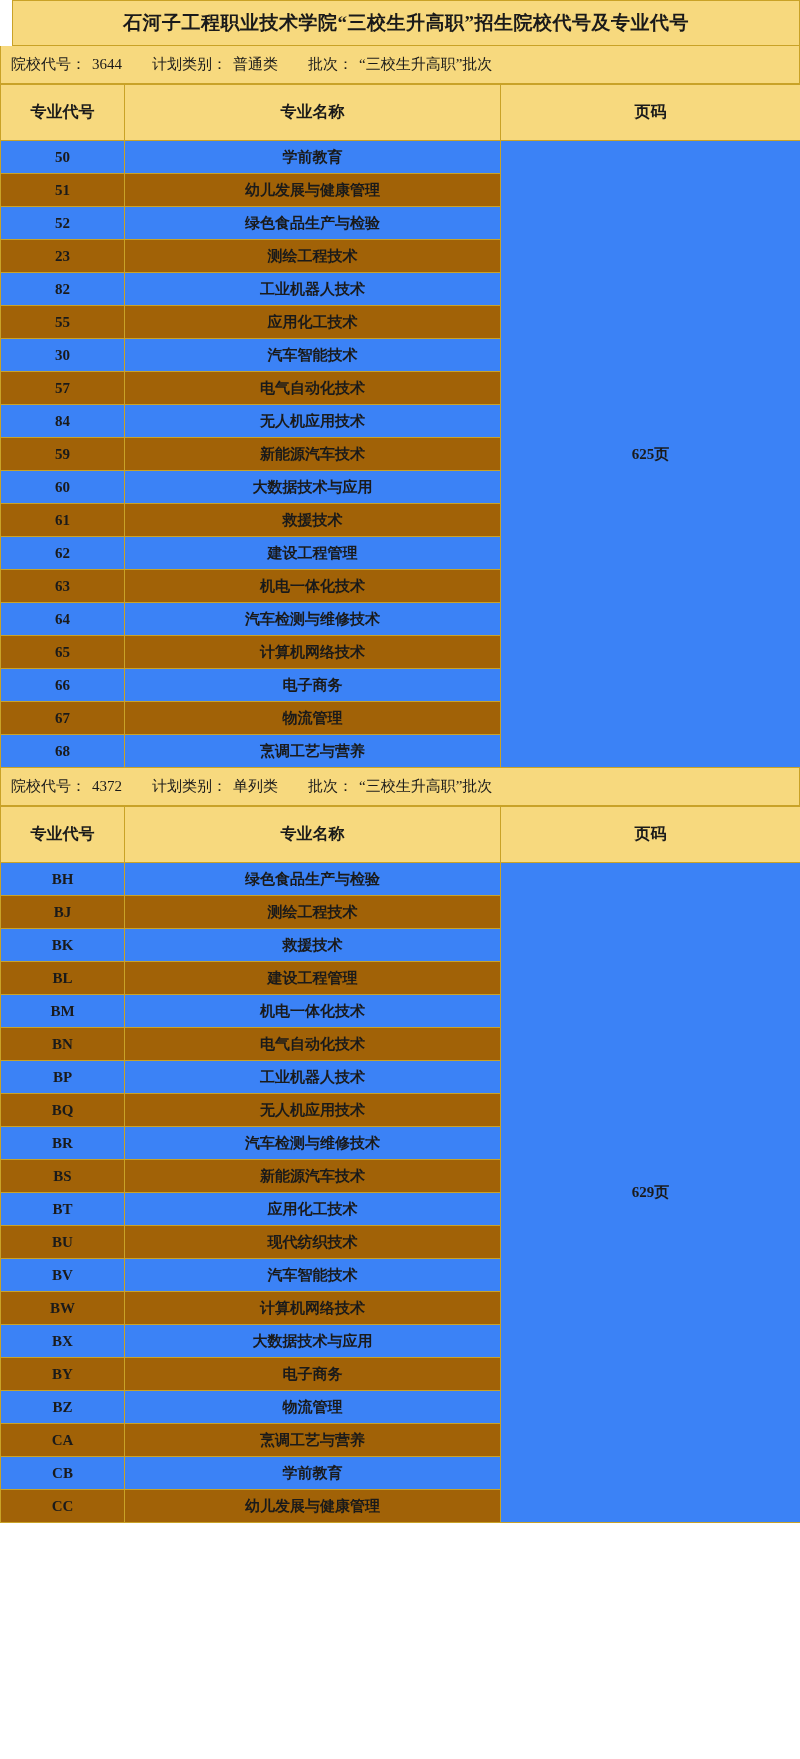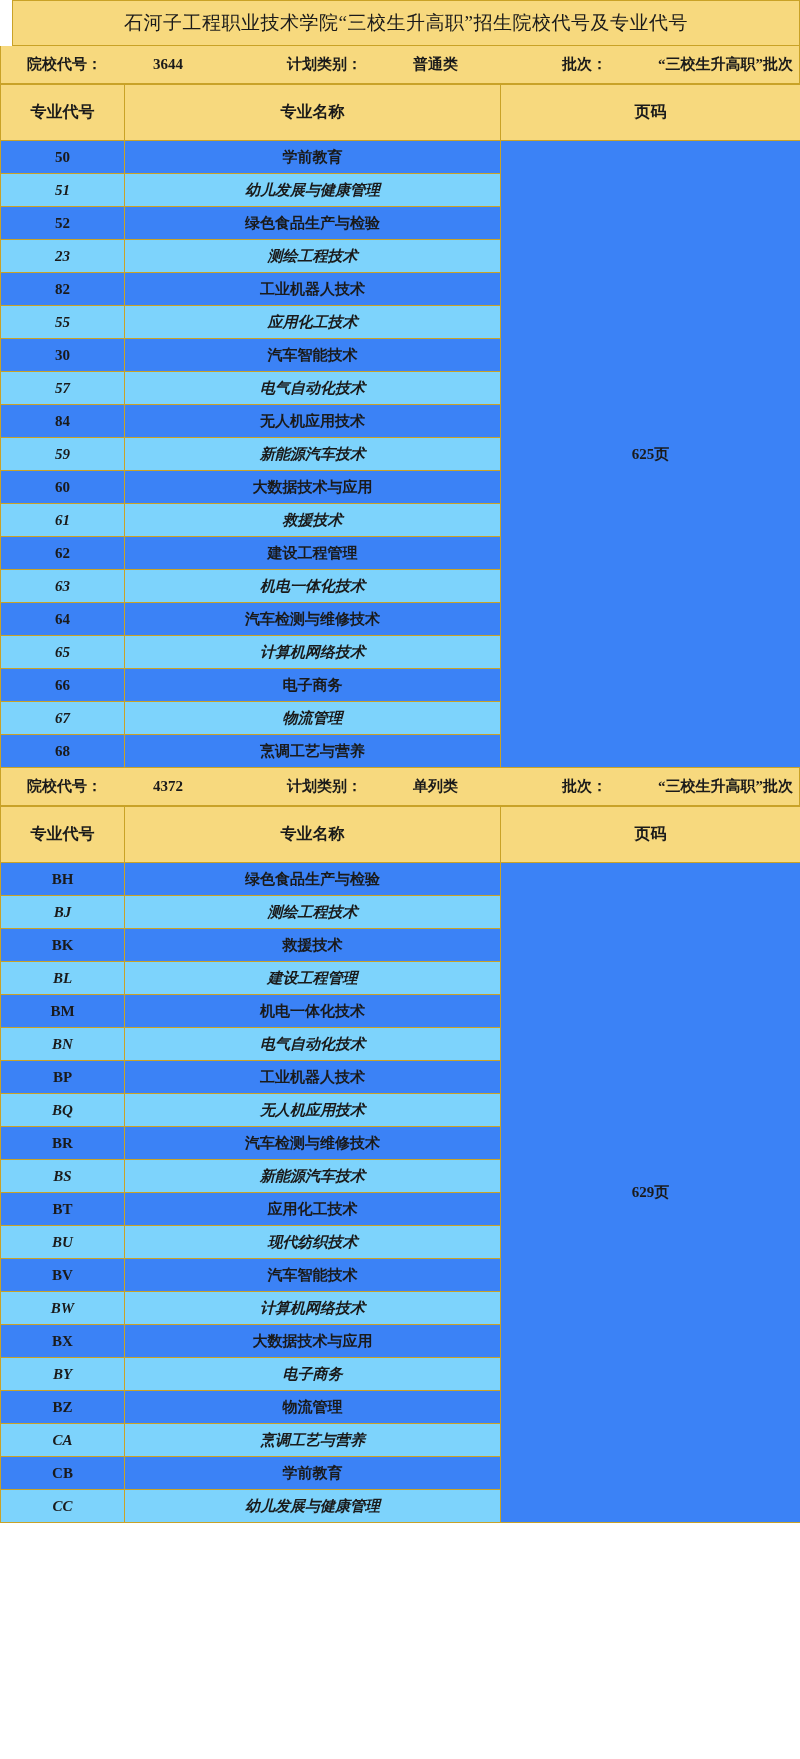--- a/index.html
+++ b/index.html
@@ -18,36 +18,35 @@
   }
   .title-bar {
     background: #f7d97e;
     border: 1px solid #c9a227;
     box-sizing: border-box;
     height: 46px;
     display: flex;
     align-items: center;
     justify-content: center;
     font-size: 19px;
-    font-weight: normal;
+    font-weight: bold;
     letter-spacing: 0.5px;
     margin-left: 12px;
   }
   .meta-bar {
     background: #f7d97e;
     border: 1px solid #c9a227;
     border-top: none;
     box-sizing: border-box;
     height: 38px;
     display: flex;
     align-items: center;
-    padding-left: 26px;
+    padding-left: 10px;
     font-size: 15px;
-    font-weight: bold;
-    gap: 45px;
+    font-weight: normal;
   }
   .meta-bar span {
     margin-right: 6px;
     white-space: nowrap;
   }
   .meta-gap {
     display: inline-block;
     width: 18px;
   }
   table.plan {
@@ -66,21 +65,21 @@
   }
   table.plan thead th {
     height: 56px;
     font-size: 16px;
     background: #f7d97e;
   }
   col.c-code { width: 124px; }
   col.c-name { width: 376px; }
   col.c-page { width: 300px; }
   tr.row-odd td { background: #3b82f6; }
-  tr.row-even td { background: #7dd3fc; font-style: italic; }
+  tr.row-even td { background: #a16207; }
   td.page-cell {
     background: #fdf6dd;
     font-size: 16px;
   }
 </style>
 </head>
 <body>
 
 <div class="page">
 

